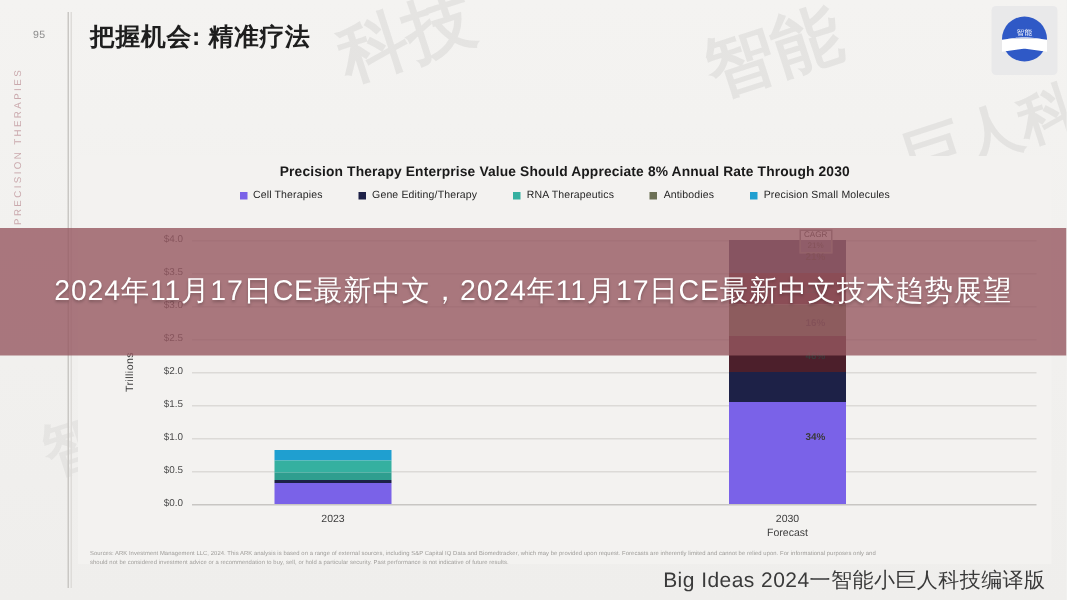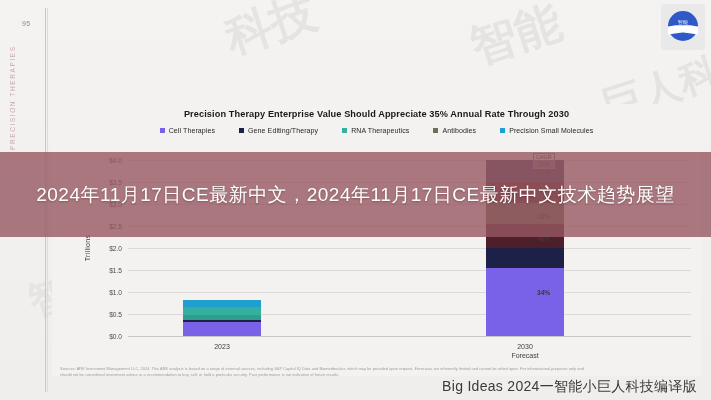--- a/index.html
+++ b/index.html
@@ -174,32 +174,33 @@
   <div class="wm" style="left:470px;top:4px;transform:rotate(-18deg);font-size:46px;">智能</div>
   <div class="wm" style="left:600px;top:55px;transform:rotate(-18deg);font-size:40px;">巨人科技</div>
   <div class="wm" style="left:25px;top:245px;transform:rotate(-18deg);font-size:40px;opacity:.8;">智能小巨人</div>
   <div class="wm" style="left:300px;top:250px;transform:rotate(-18deg);font-size:40px;opacity:.8;">巨人科技</div>
 
   <div class="page-num">95</div>
   <div class="left-rule"></div>
   <div class="left-rule2"></div>
   <div class="side-label">PRECISION THERAPIES</div>
 
+  <div class="head-title">把握机会: 精准疗法</div>
 
   <div class="badge">
     <div class="badge-circle">
       <span>智能</span>
       <span>小巨人</span>
       <div class="badge-book"></div>
     </div>
   </div>
 
   <div id="chart-card">
 
-    <div class="chart-title">Precision Therapy Enterprise Value Should Appreciate 35% Annual Rate Through 2030</div>
+    <div class="chart-title">Precision Therapy Enterprise Value Should Appreciate 8% Annual Rate Through 2030</div>
 
     <div class="legend">
       <div class="legend-item">
         <span class="legend-swatch" style="background:#7a62e8"></span>
         <span class="legend-label">Cell Therapies</span>
       </div>
       <div class="legend-item">
         <span class="legend-swatch" style="background:#1d2147"></span>
         <span class="legend-label">Gene Editing/Therapy</span>
       </div>

